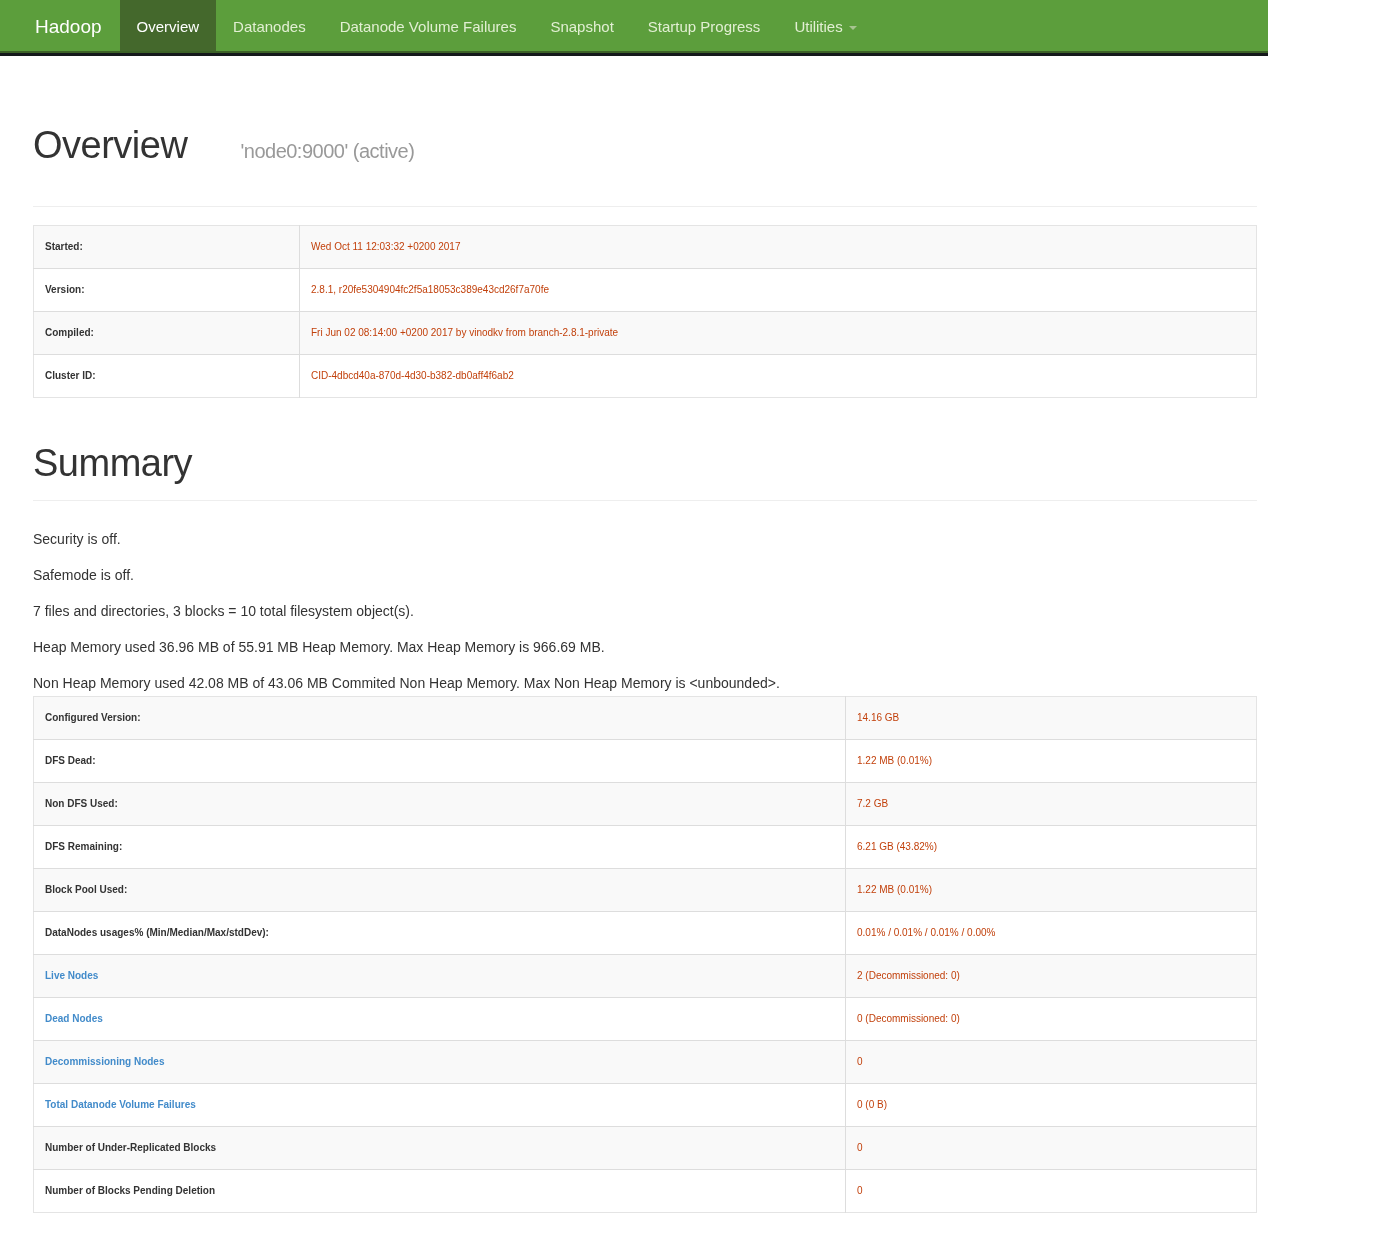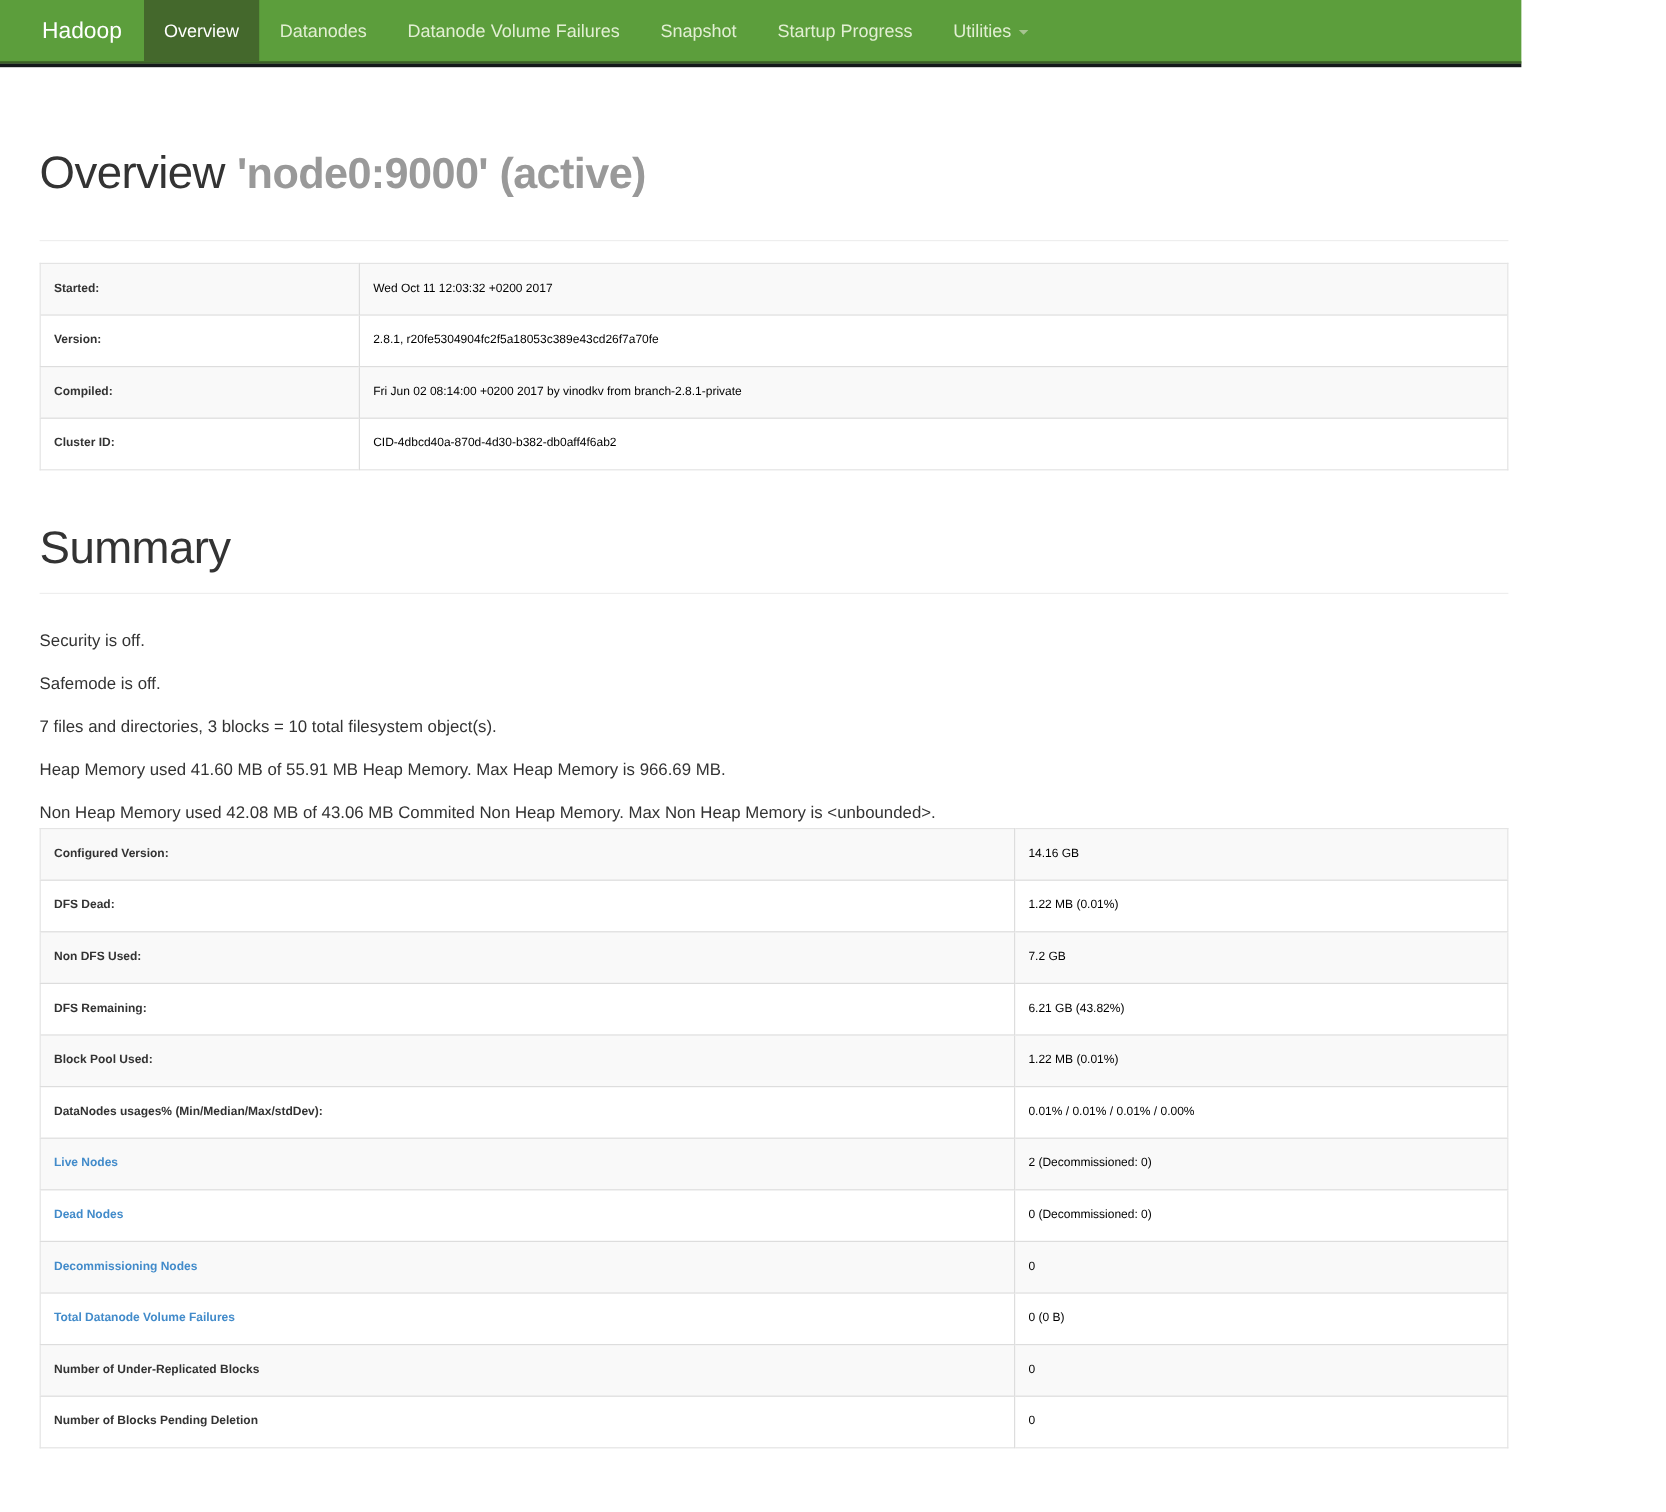--- a/index.html
+++ b/index.html
@@ -64,23 +64,24 @@
   .page-header.first { margin-top: 68px; padding-bottom: 34px; }
   .page-header.second { margin-top: 44px; padding-bottom: 16px; }
   .page-header h1 {
     font-size: 38px;
     font-weight: 400;
     line-height: 42px;
     color: #333;
     letter-spacing: -0.5px;
   }
   .page-header h1 small {
-    font-size: 36px;
-    font-weight: 700;
+    font-size: 20px;
+    font-weight: 400;
     color: #999;
+    margin-left: 43px;
   }
 
   table.data-table {
     width: 100%;
     border-collapse: collapse;
     border: 1px solid #e4e4e4;
     table-layout: fixed;
   }
   table.info-table { margin-top: 18px; }
   table.summary-table { margin-top: 0; }
@@ -89,21 +90,21 @@
     line-height: 20px;
     font-size: 10px;
     text-align: left;
     vertical-align: middle;
     border-top: 1px solid #ddd;
     overflow: hidden;
     white-space: nowrap;
   }
   .data-table tr:first-child th, .data-table tr:first-child td { border-top: none; }
   .data-table th { font-weight: bold; color: #333; border-right: 1px solid #ddd; }
-  .data-table td { font-weight: normal; color: #000000; }
+  .data-table td { font-weight: normal; color: #c2410c; }
   .data-table tr:nth-child(odd) { background: #f9f9f9; }
   .data-table tr:nth-child(even) { background: #ffffff; }
   .info-table th { width: 266px; }
   .summary-table th { width: 812px; }
   .row-link {
     color: #428bca;
     font-weight: bold;
     text-decoration: none;
     cursor: pointer;
   }
@@ -163,21 +164,21 @@
     </table>
 
     <div class="page-header second">
       <h1>Summary</h1>
     </div>
 
     <div class="summary-paragraphs">
       <p>Security is off.</p>
       <p>Safemode is off.</p>
       <p>7 files and directories, 3 blocks = 10 total filesystem object(s).</p>
-      <p>Heap Memory used 41.60 MB of 55.91 MB Heap Memory. Max Heap Memory is 966.69 MB.</p>
+      <p>Heap Memory used 36.96 MB of 55.91 MB Heap Memory. Max Heap Memory is 966.69 MB.</p>
       <p>Non Heap Memory used 42.08 MB of 43.06 MB Commited Non Heap Memory. Max Non Heap Memory is &lt;unbounded&gt;.</p>
     </div>
 
     <table class="data-table summary-table">
       <tbody>
         <tr>
           <th>Configured Version:</th>
           <td>14.16 GB</td>
         </tr>
         <tr>

